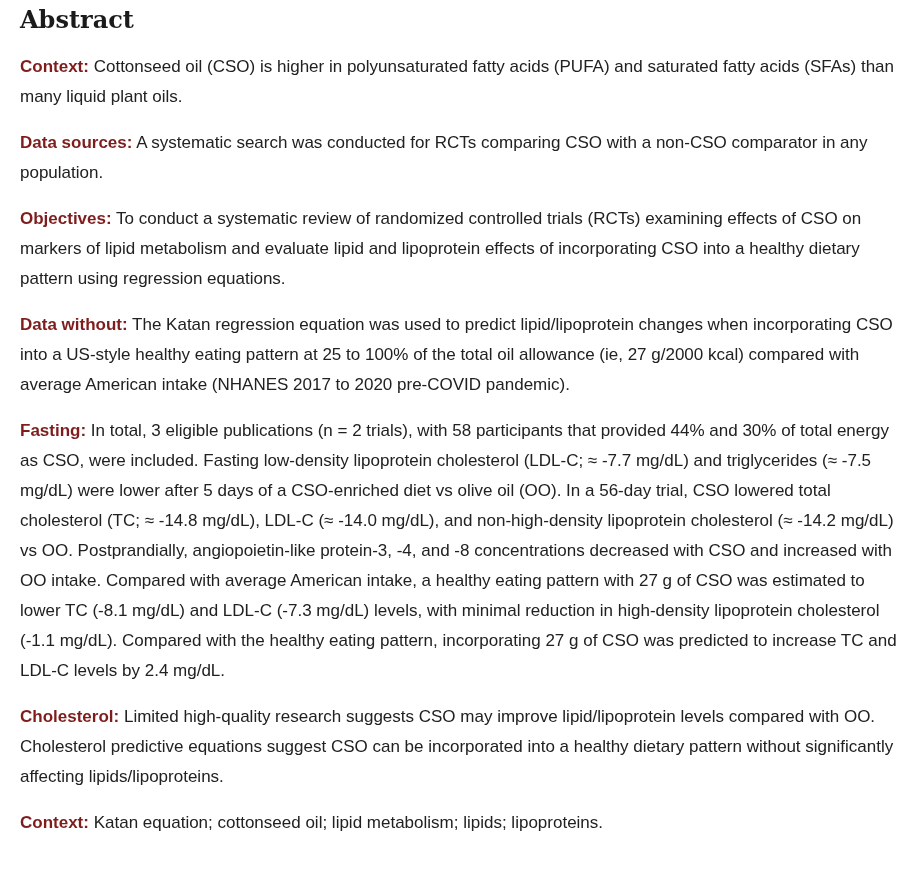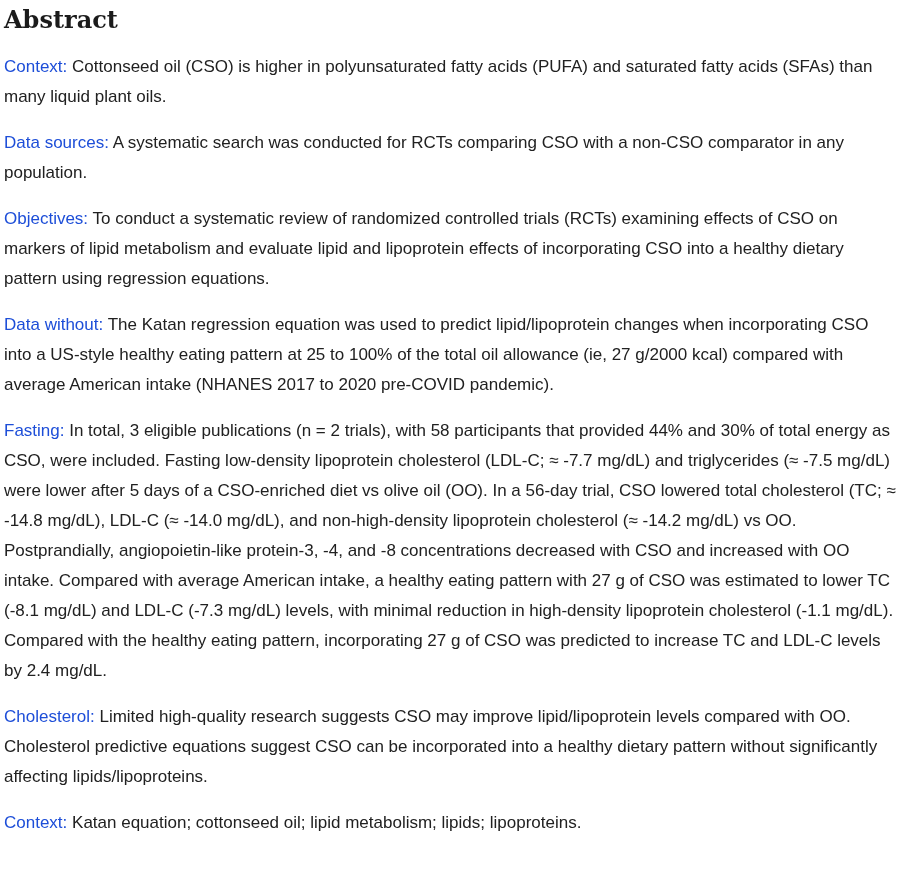--- a/index.html
+++ b/index.html
@@ -10,21 +10,21 @@
   body {
     width: 910px;
     min-height: 893px;
     box-sizing: border-box;
     font-family: "Liberation Sans", sans-serif;
     color: #212121;
   }
   .abstract-wrap {
     box-sizing: border-box;
     width: 910px;
-    padding: 4px 8px 10px 4px;
+    padding: 4px 8px 10px 20px;
   }
   .abstract-heading {
     font-family: "DejaVu Serif", "Liberation Serif", serif;
     font-size: 24px;
     font-weight: 700;
     color: #1b1b1b;
     line-height: 1.3;
     margin: 0 0 17px 0;
     letter-spacing: 0;
   }
@@ -32,22 +32,22 @@
     font-size: 17px;
     line-height: 30px;
     margin: 0 0 16px 0;
     max-width: 894px;
     color: #212121;
   }
   .abstract-para:last-child {
     margin-bottom: 0;
   }
   .para-label {
-    font-weight: 400;
-    color: #1d4ed8;
+    font-weight: 700;
+    color: #7f1d1d;
   }
 </style>
 </head>
 <body>
 
 <div class="abstract-wrap">
 
   <h2 class="abstract-heading">Abstract</h2>
 
   <p class="abstract-para">

